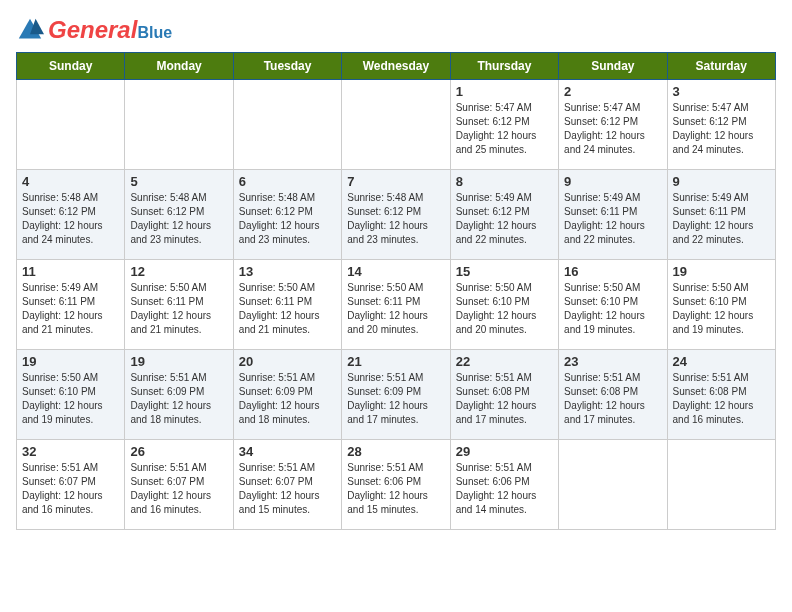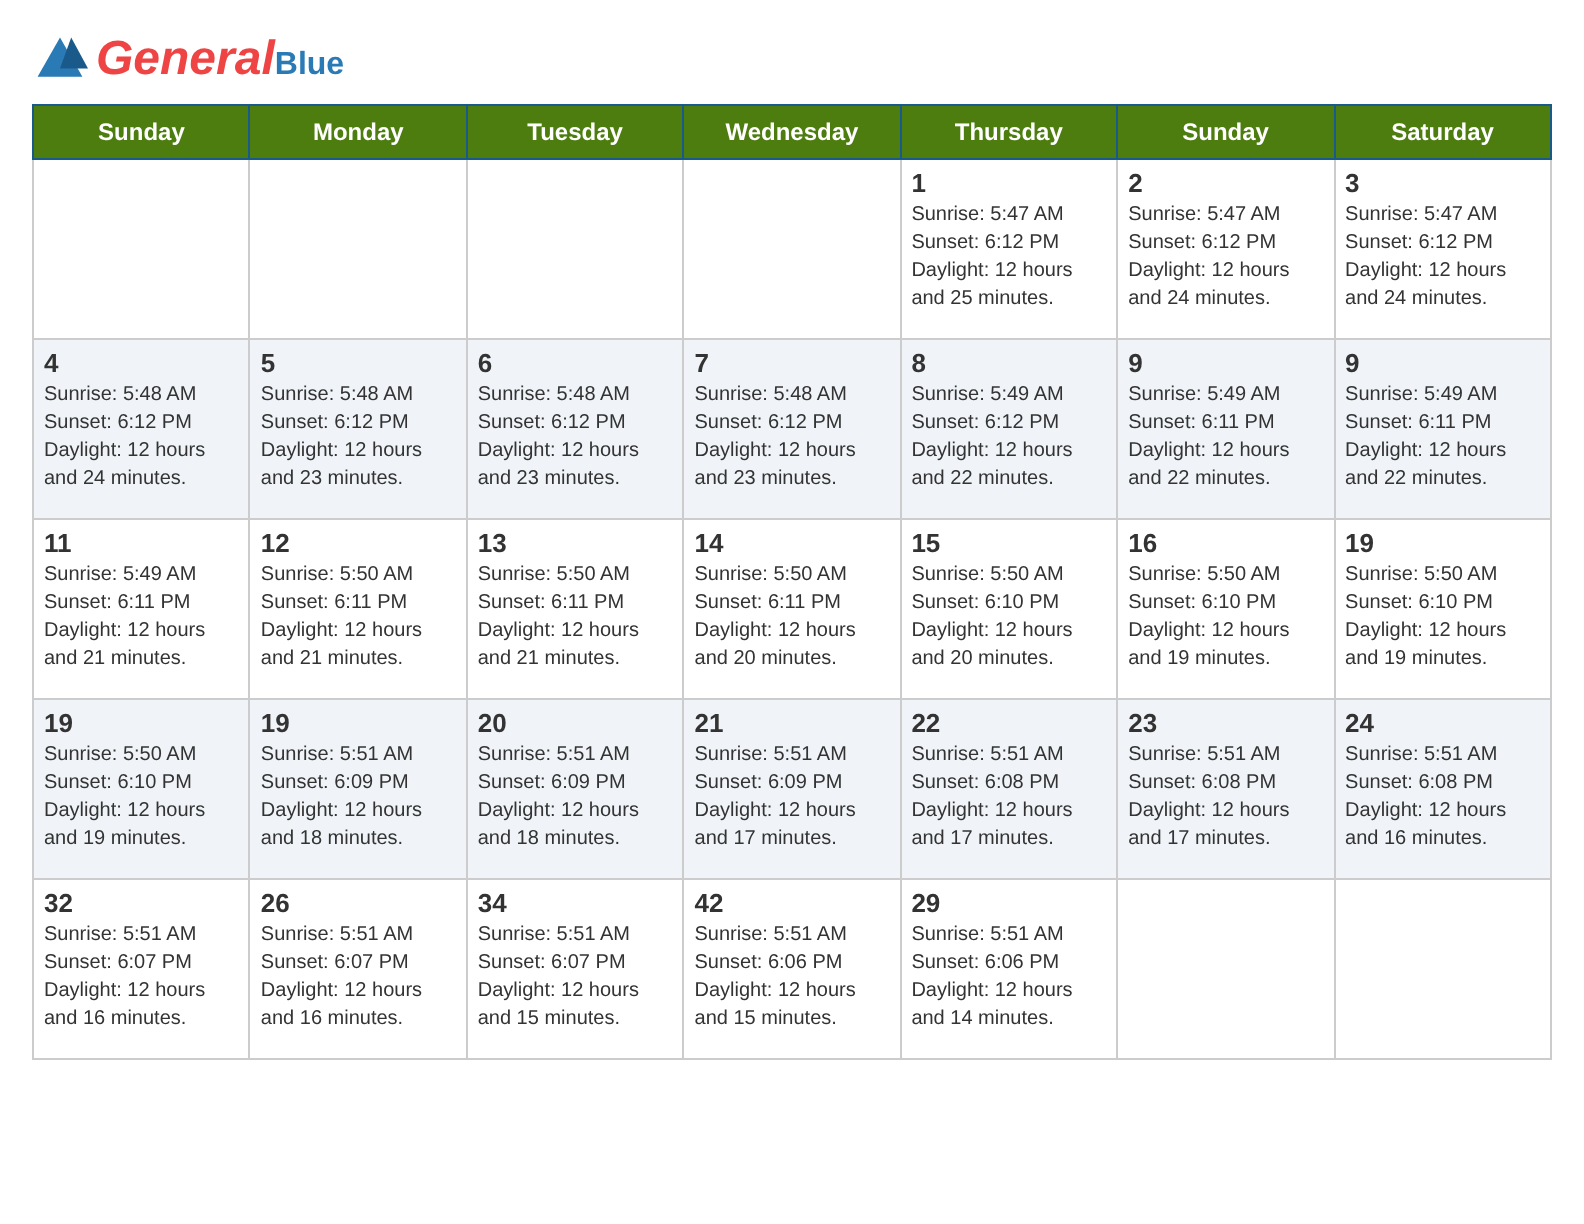--- a/index.html
+++ b/index.html
@@ -317,21 +317,21 @@
 and 16 minutes.</div>
         </td>
         <td>
           <span class="day-num">34</span>
           <div class="day-info" style="white-space: pre-line;">Sunrise: 5:51 AM
 Sunset: 6:07 PM
 Daylight: 12 hours
 and 15 minutes.</div>
         </td>
         <td>
-          <span class="day-num">42</span>
+          <span class="day-num">28</span>
           <div class="day-info" style="white-space: pre-line;">Sunrise: 5:51 AM
 Sunset: 6:06 PM
 Daylight: 12 hours
 and 15 minutes.</div>
         </td>
         <td>
           <span class="day-num">29</span>
           <div class="day-info" style="white-space: pre-line;">Sunrise: 5:51 AM
 Sunset: 6:06 PM
 Daylight: 12 hours

